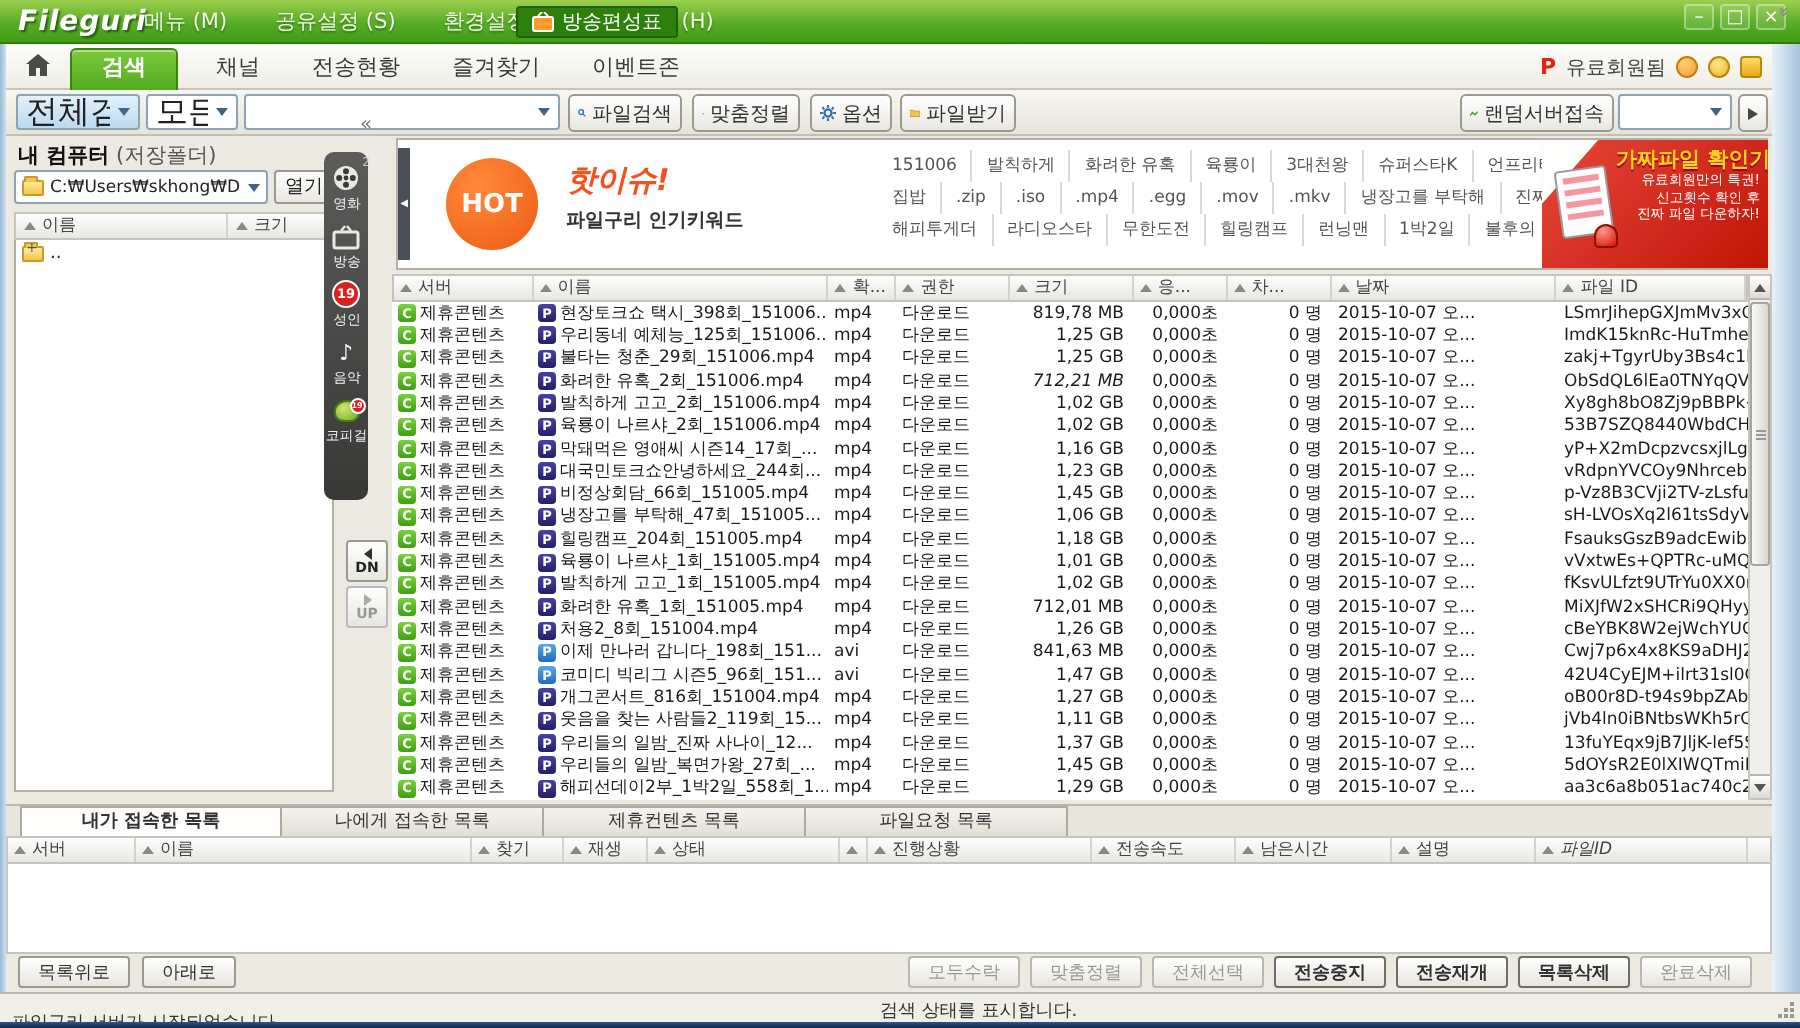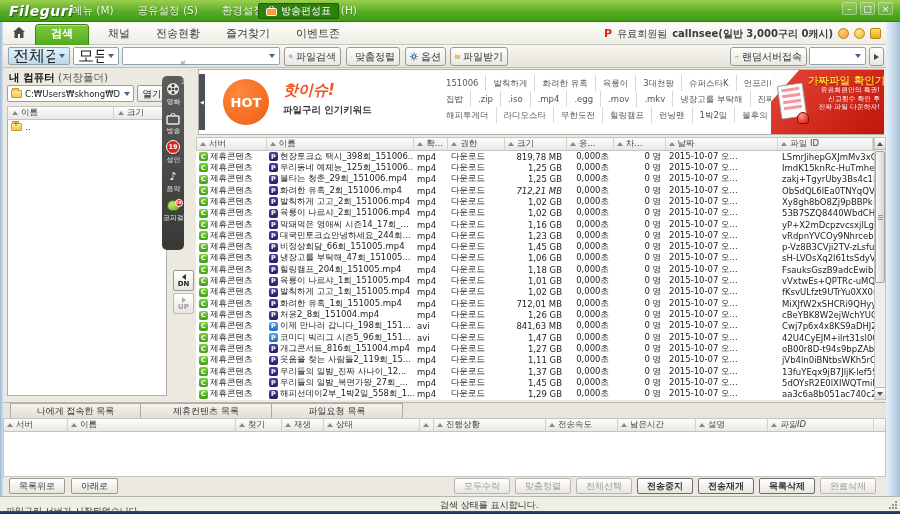--- a/index.html
+++ b/index.html
@@ -198,21 +198,20 @@
     <div class="tabs" id="navtabs">
         <span class="tab active">검색</span>
         <span class="tab">채널</span>
         <span class="tab">전송현황</span>
         <span class="tab">즐겨찾기</span>
         <span class="tab">이벤트존</span>
       </div>
     <div class="userarea">
       <span class="pbadge">P</span>
       <span class="memlabel">유료회원됨</span>
-      <span class="userinfo">callnsee(일반 3,000구리 0캐시)</span>
       <span class="uicon face"></span>
       <span class="uicon coin"></span>
       <span class="uicon arrow"></span>
     </div>
   </div>
 
   <div class="toolbar">
     <div class="combo blue" style="left:5px;width:62px">
       <span class="lbl">전체검색</span>
       <span class="caret"></span>
@@ -797,20 +796,21 @@
     <div class="varrow" style="top:0">
         <span class="tri-up"></span>
       </div>
     <div class="vthumb"></div>
     <div class="varrow down">
         <span class="tri-down"></span>
       </div>
   </div>
 
   <div class="btabs" id="bottomtabs">
+      <div class="btab active">내가 접속한 목록</div>
       <div class="btab">나에게 접속한 목록</div>
       <div class="btab">제휴컨텐츠 목록</div>
       <div class="btab">파일요청 목록</div>
     </div>
   <span class="bchev">»</span>
   <div class="bhead" id="bottomhead">
       <div class="th" style="width: 64px;"><span class="sort"></span>서버</div>
       <div class="th" style="width: 168px;"><span class="sort"></span>이름</div>
       <div class="th" style="width: 46px;"><span class="sort"></span>찾기</div>
       <div class="th" style="width: 42px;"><span class="sort"></span>재생</div>

